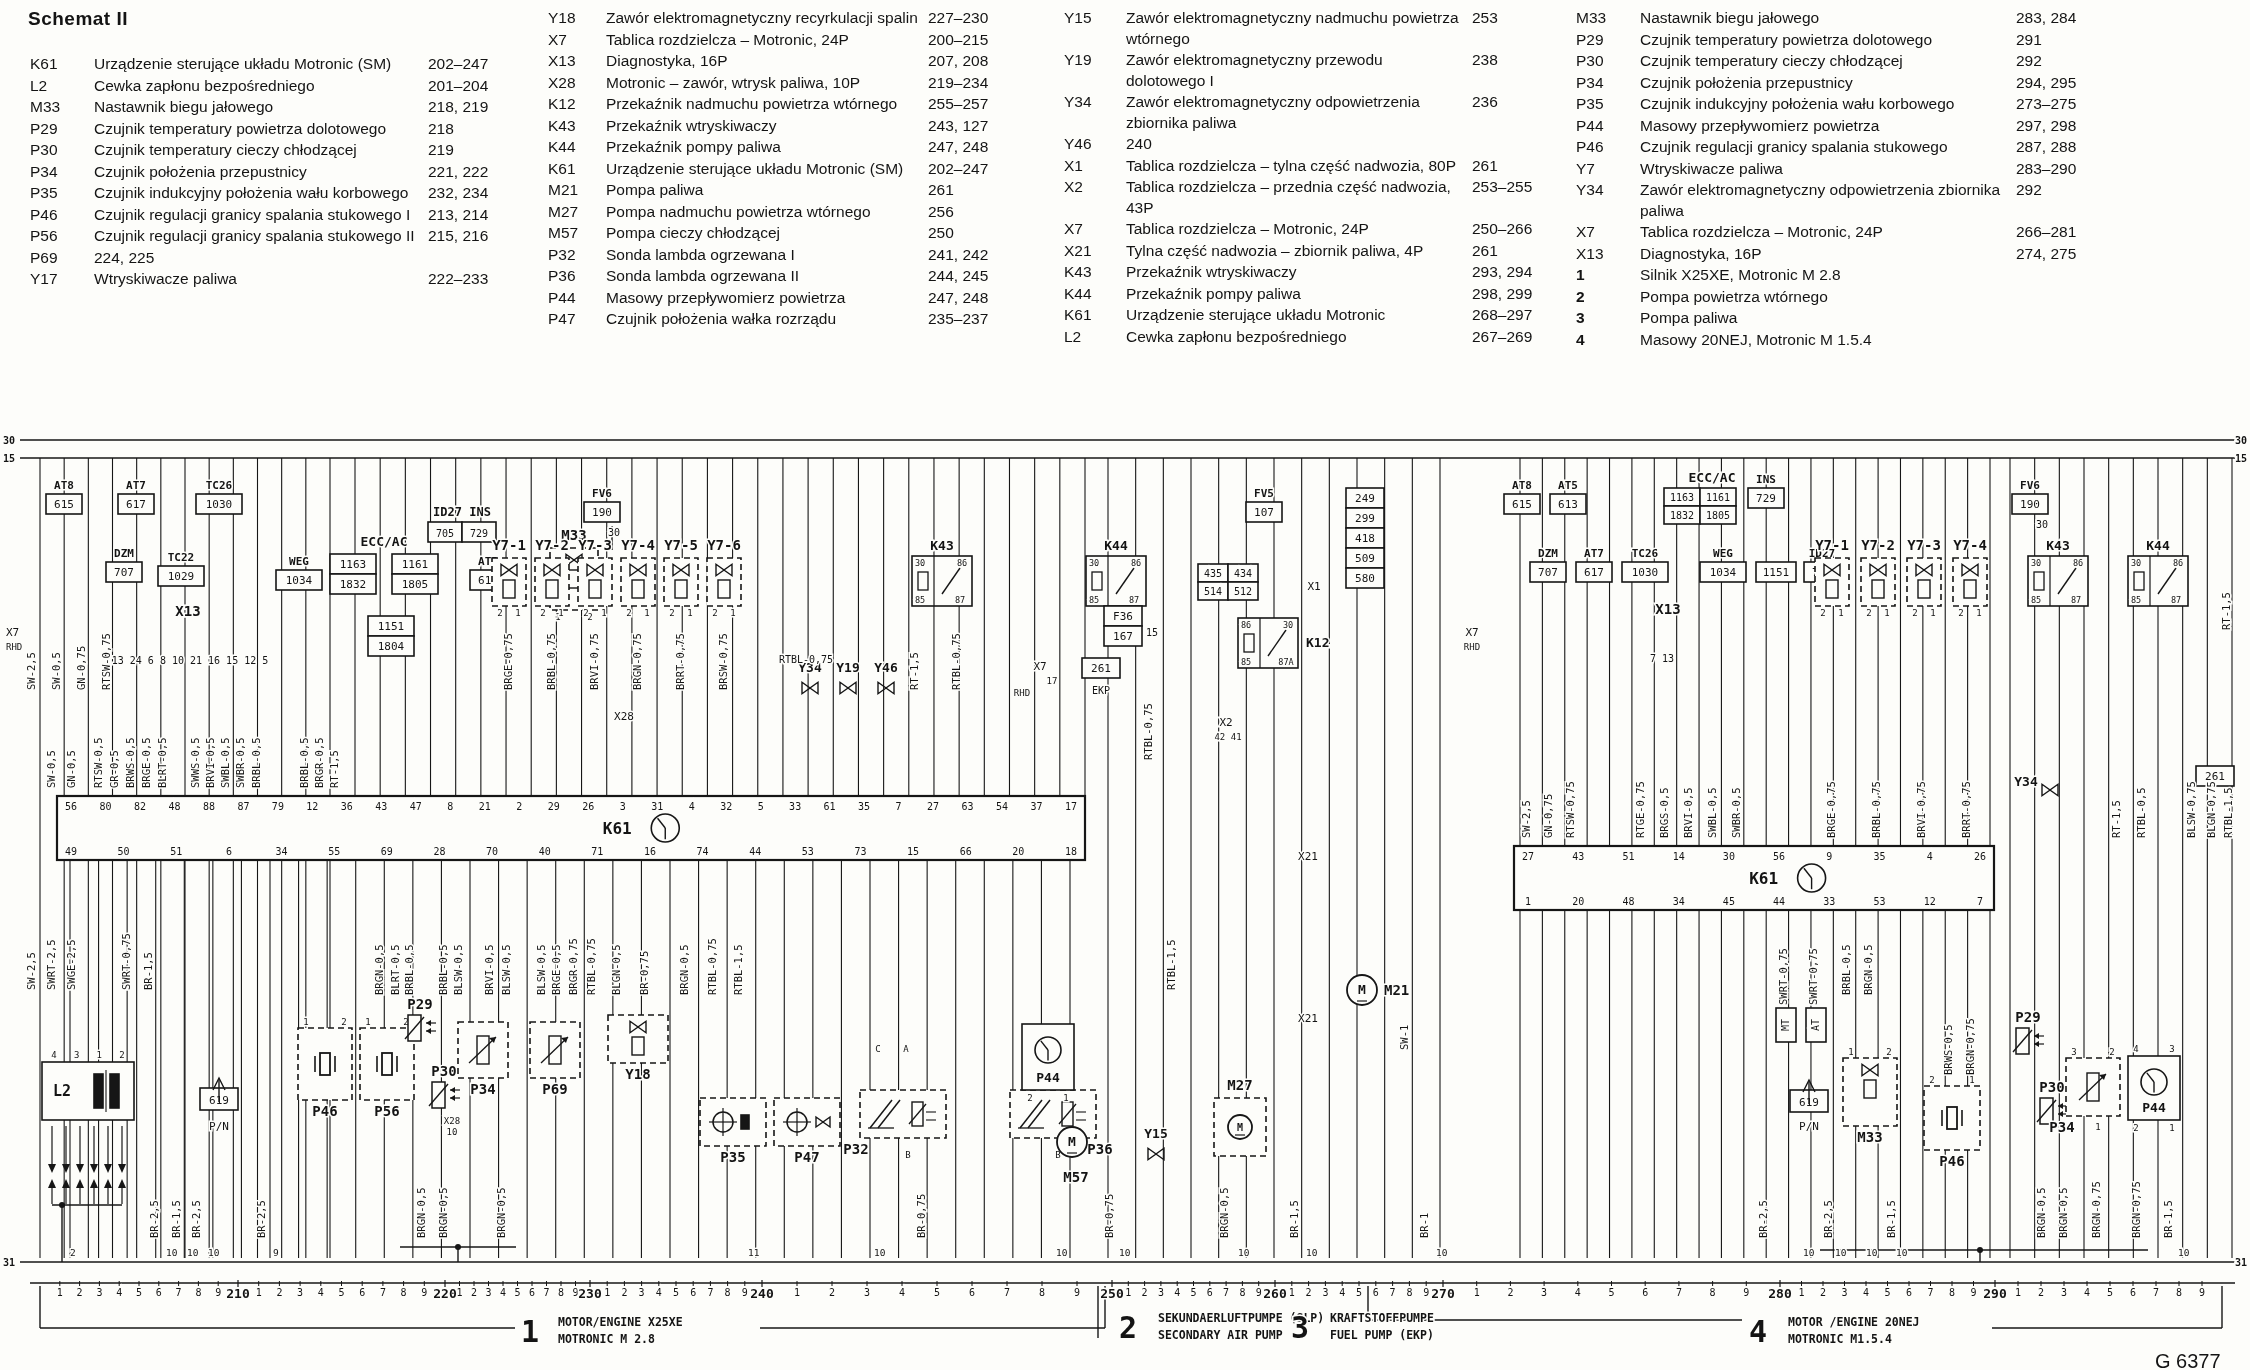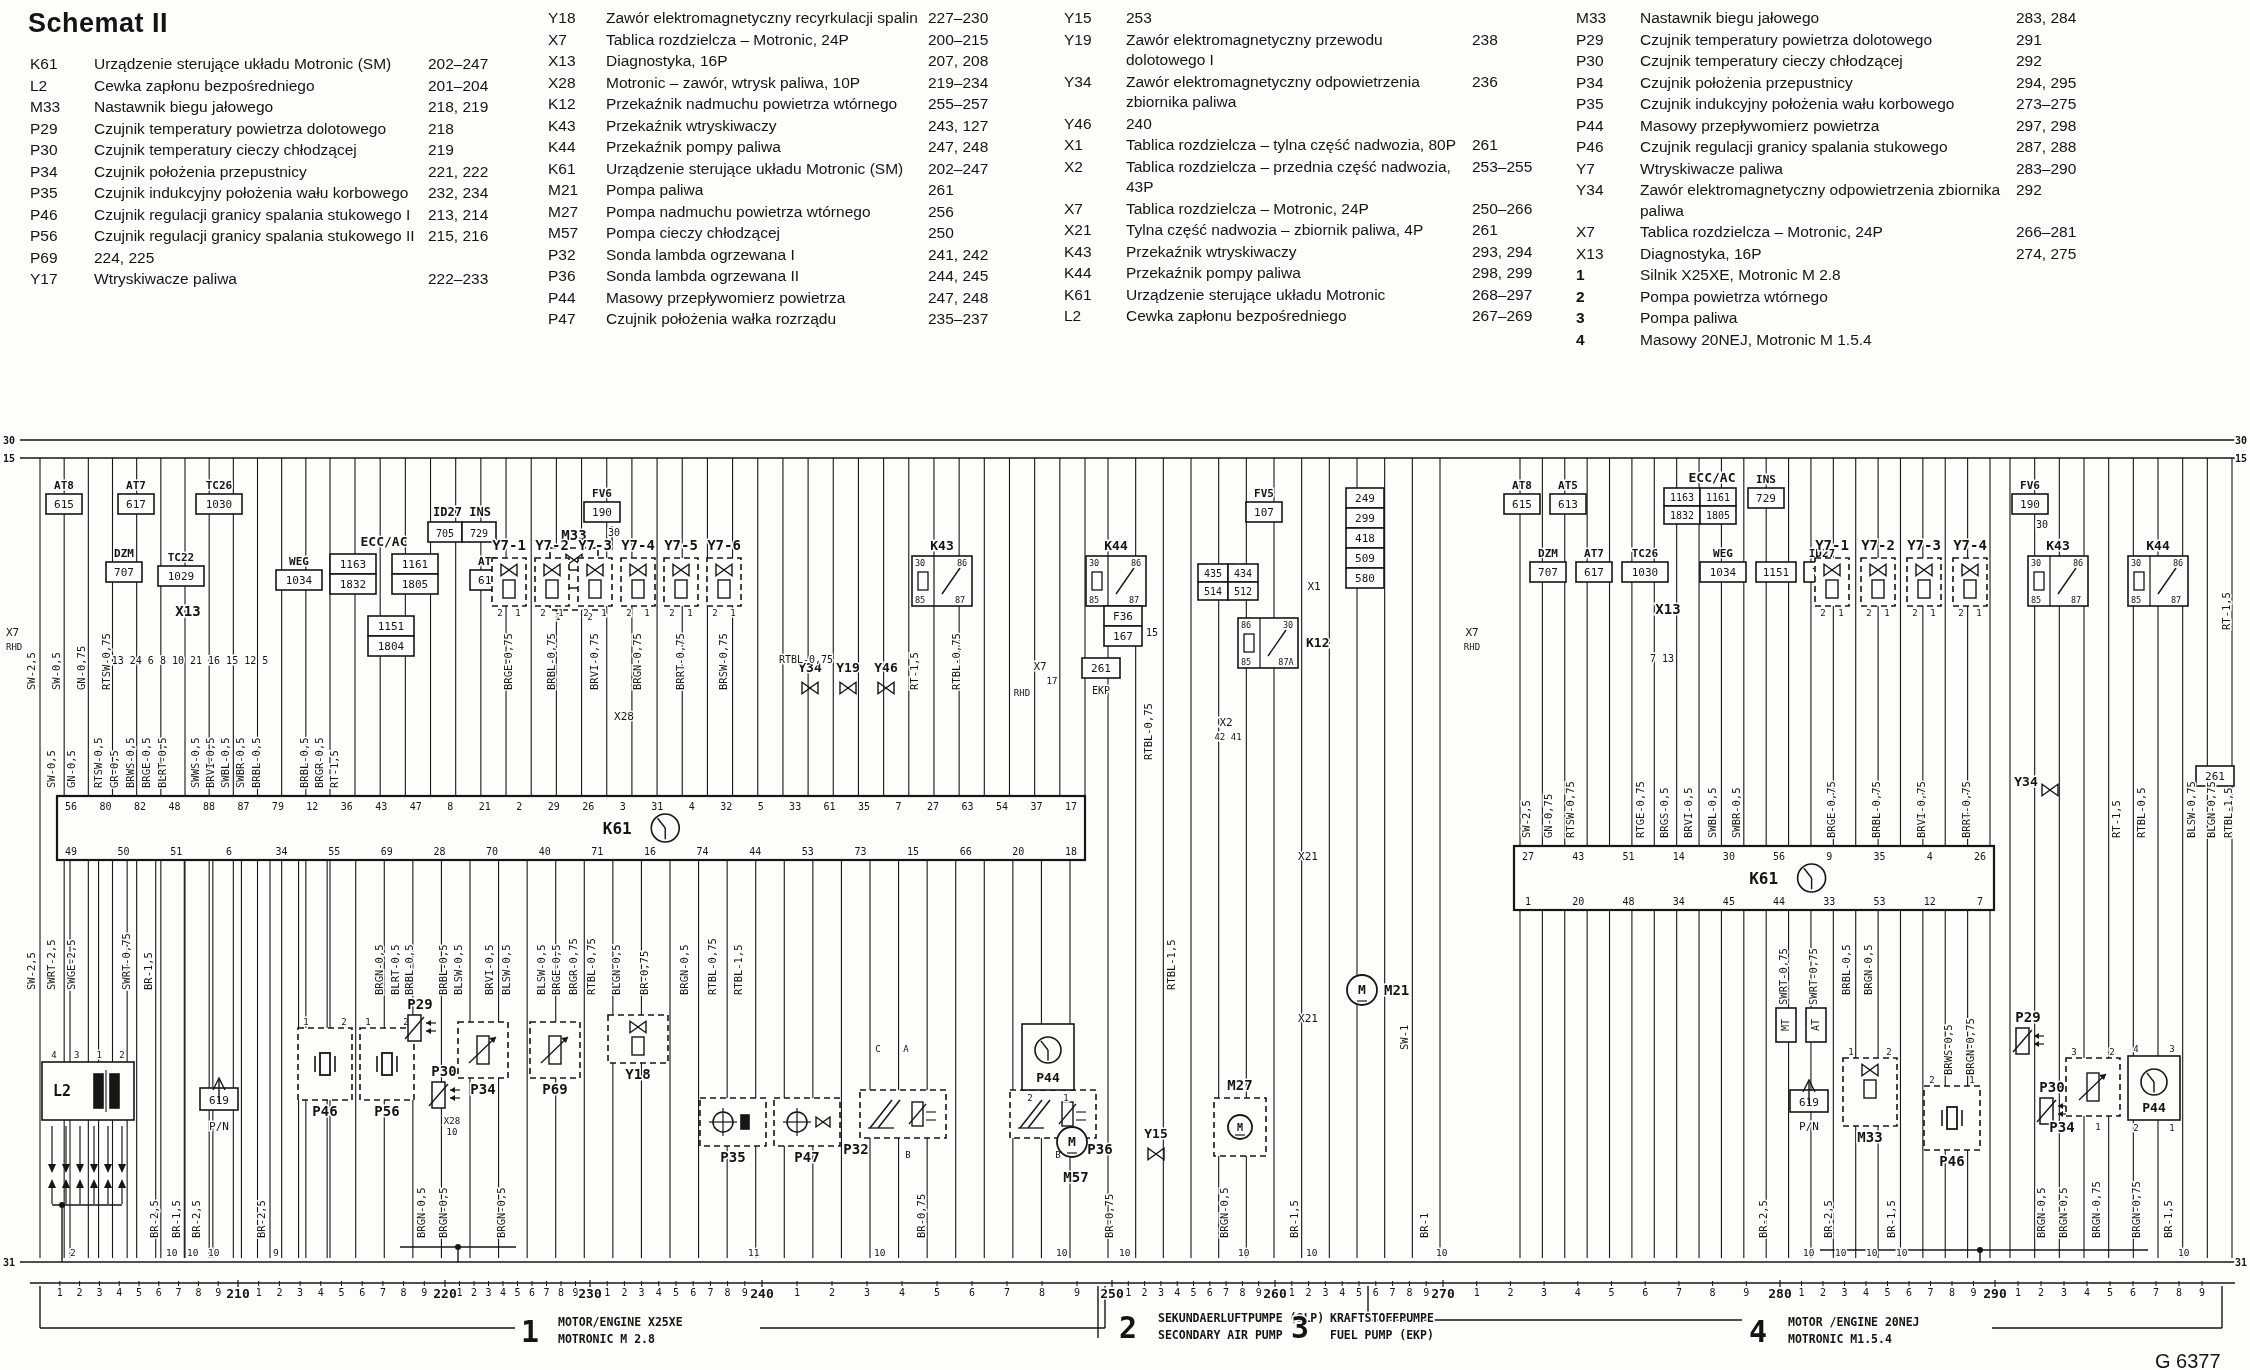--- a/index.html
+++ b/index.html
@@ -1,18 +1,18 @@
 <!DOCTYPE html>
 <html><head>
 <meta charset="utf-8">
 <style>
   html,body{margin:0;padding:0;background:#e8e8e6;}
   .page{position:relative;width:2250px;height:1370px;background:#fdfdfa;
         font-family:"Liberation Sans",sans-serif;color:#141414;overflow:hidden;}
-  .title{position:absolute;left:28px;top:8px;font-size:27px;font-weight:bold;letter-spacing:.5px;}
+  .title{position:absolute;left:28px;top:8px;font-size:19px;font-weight:bold;letter-spacing:.5px;}
   .lcol{position:absolute;}
   .c1{left:30px;top:54px;width:470px;--cw:58px;}
   .c2{left:548px;top:8px;width:452px;--cw:52px;}
   .c3{left:1064px;top:8px;width:480px;--cw:56px;}
   .c4{left:1576px;top:8px;width:512px;--cw:58px;}
   .lrow{display:grid;grid-template-columns:var(--cw) 1fr 72px;column-gap:6px;
         font-size:15.5px;line-height:20.5px;margin-bottom:1px;}
   .lrow .code{white-space:nowrap;}
   .lrow.bold .code{font-weight:bold;}
   .lrow .pages{white-space:nowrap;}
@@ -154,20 +154,21 @@
       </div>
       <div class="lrow">
         <div class="code">P47</div>
         <div class="desc">Czujnik położenia wałka rozrządu</div>
         <div class="pages">235–237</div>
       </div>
     </div>
   <div class="lcol c3">
       <div class="lrow">
         <div class="code">Y15</div>
+        <div class="desc">Zawór elektromagnetyczny nadmuchu powietrza wtórnego</div>
         <div class="pages">253</div>
       </div>
       <div class="lrow">
         <div class="code">Y19</div>
         <div class="desc">Zawór elektromagnetyczny przewodu dolotowego I</div>
         <div class="pages">238</div>
       </div>
       <div class="lrow">
         <div class="code">Y34</div>
         <div class="desc">Zawór elektromagnetyczny odpowietrzenia zbiornika paliwa</div>

